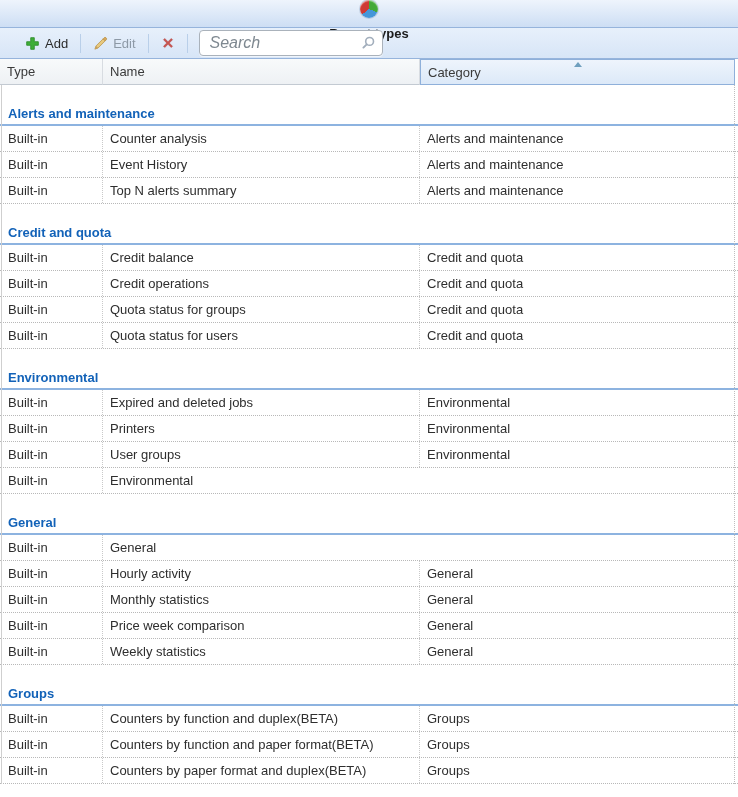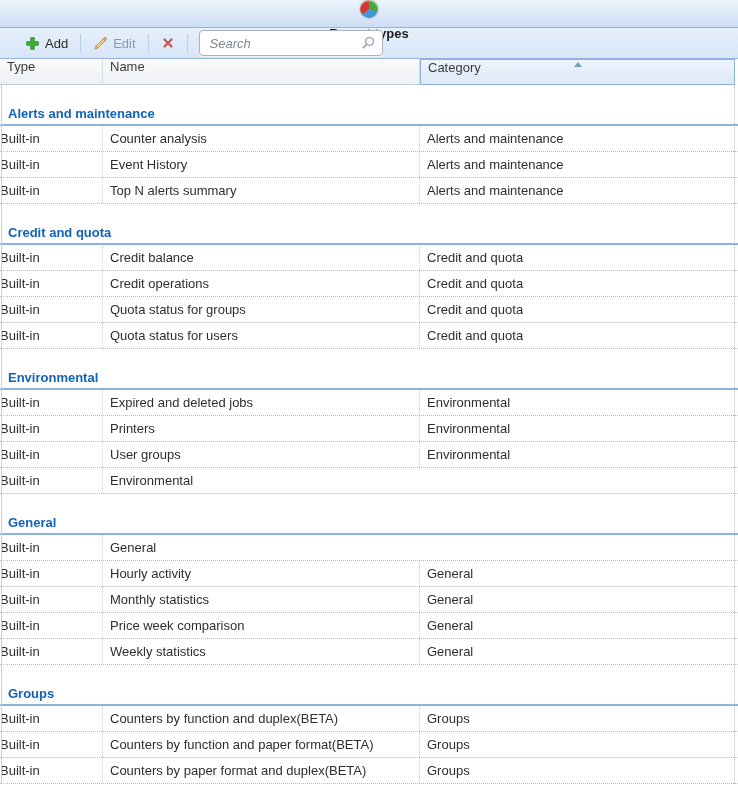--- a/index.html
+++ b/index.html
@@ -49,28 +49,28 @@
     margin-left:4px;
     width:184px; height:26px;
     background:#ffffff;
     border:1px solid #aab2bb; border-radius:4px;
     display:flex; align-items:center;
     padding:0 6px 0 8px;
     box-shadow:0 1px 0 rgba(255,255,255,.6);
   }
   .search-box input {
     flex:1; border:none; outline:none; background:transparent;
-    font-family:inherit; font-size:13px; color:#333; min-width:0;
+    font-family:inherit; font-size:16px; color:#333; min-width:0;
   }
   .search-box input::placeholder { font-style:italic; color:#7e8890; }
 
   
   .header-row { display:flex; height:26px; background:#ffffff; }
   .hcell {
-    display:flex; 
+    display:flex; align-items:center;
     padding-left:7px; color:#3a3a3a; cursor:default;
   }
   .h-type, .h-name {
     background:linear-gradient(#f8fafb, #eef1f4);
     border-bottom:1px solid #c3cad2;
   }
   .h-type { width:103px; border-right:1px solid #d8dce1; }
   .h-name { width:317px; border-right:1px solid #d8dce1; }
   .h-category {
     width:315px; position:relative;
@@ -96,21 +96,21 @@
     color:#1262b8; font-weight:bold;
   }
   .group-underline { height:2px; background:#8db3e0; }
 
   .row {
     display:flex; height:26px; align-items:center;
     border-bottom:1px dotted #b8b8b8;
     background:#ffffff;
   }
   .cell { height:100%; display:flex; align-items:center; overflow:hidden; white-space:nowrap; }
-  .cell-type     { width:103px; border-right:1px dotted #c9c9c9; }
+  .cell-type     { width:103px; padding-left:8px; border-right:1px dotted #c9c9c9; }
   .cell-name     { width:317px; padding-left:7px; border-right:1px dotted #c9c9c9; }
   .cell-category { width:314px; padding-left:7px; }
 </style>
 </head>
 <body>
 
 <div class="titlebar">
   <span class="pie-icon"></span>
   <span class="title-text">Report types</span>
 </div>

